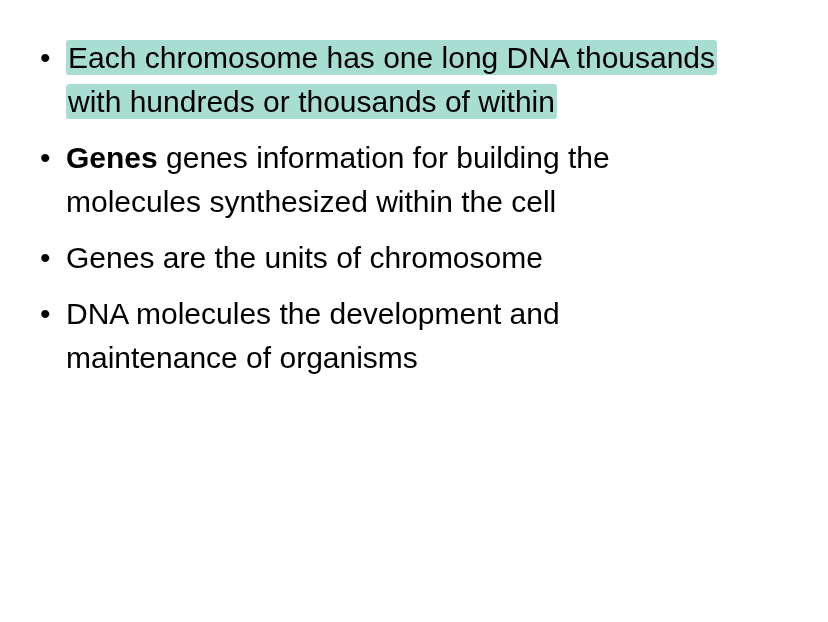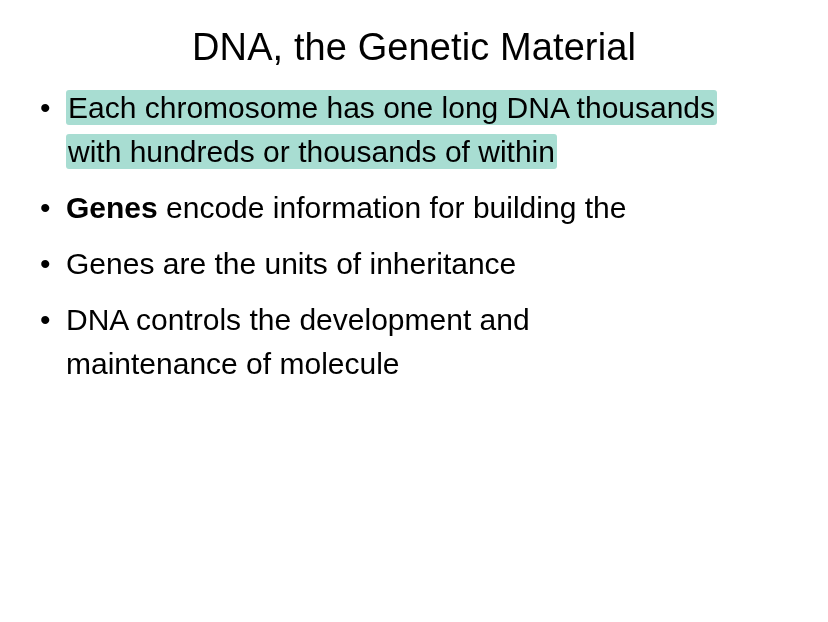--- a/index.html
+++ b/index.html
@@ -62,49 +62,49 @@
     font-weight: bold;
     text-align: right;
   }
 </style>
 </head>
 <body>
 
 <div class="slide">
 
   <div class="title-block">
-    <div class="title-line">DNA, the Genetic Material</div>
   </div>
 
   <div class="bullets">
 
     <div class="bullet-row">
       <div class="bullet-mark">•</div>
       <div class="bullet-text">
         <span class="hl">Each chromosome has one long DNA thousands</span><br>
         <span class="hl">with hundreds or thousands of within</span>
       </div>
     </div>
 
     <div class="bullet-row">
       <div class="bullet-mark">•</div>
       <div class="bullet-text">
-        <span class="bold">Genes</span><span> encode information for building the</span><br>
+        <span class="bold">Genes</span><span> genes information for building the</span><br>
+        <span>molecules synthesized within the cell</span>
       </div>
     </div>
 
     <div class="bullet-row">
       <div class="bullet-mark">•</div>
       <div class="bullet-text">
-        <span>Genes are the units of inheritance</span>
+        <span>Genes are the units of chromosome</span>
       </div>
     </div>
 
     <div class="bullet-row">
       <div class="bullet-mark">•</div>
       <div class="bullet-text">
-        <span>DNA controls the development and</span><br>
-        <span>maintenance of molecule</span>
+        <span>DNA molecules the development and</span><br>
+        <span>maintenance of organisms</span>
       </div>
     </div>
 
   </div>
 </div>
 
 </body></html>

